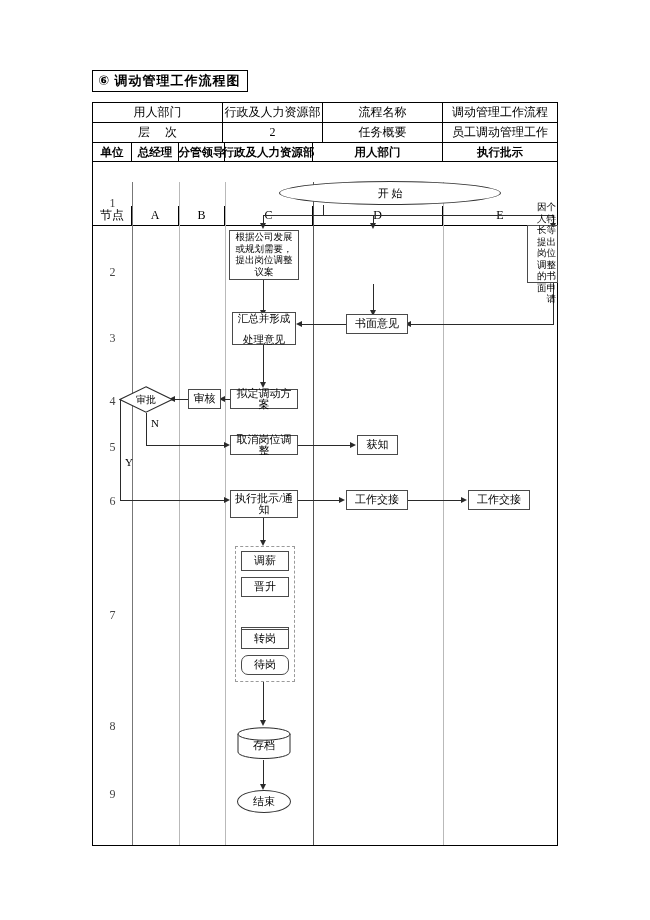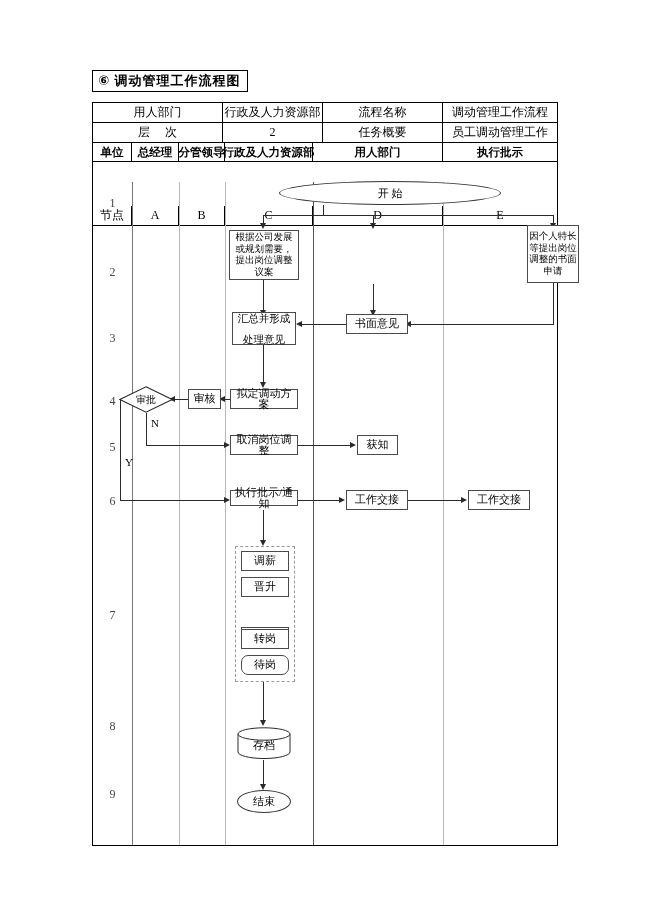--- a/index.html
+++ b/index.html
@@ -243,21 +243,21 @@
   <div class="ln lnv" style="left:230px;top:102px;height:11px;"></div>
   <div class="ln lnh" style="left:170px;top:112px;width:290px;"></div>
   <div class="ln lnv" style="left:170px;top:112px;height:10px;"></div>
   <div class="arrow arr-down" style="left:167px;top:120px;"></div>
   <div class="ln lnv" style="left:280px;top:112px;height:10px;"></div>
   <div class="arrow arr-down" style="left:277px;top:120px;"></div>
   <div class="ln lnv" style="left:460px;top:112px;height:10px;"></div>
   <div class="arrow arr-down" style="left:457px;top:120px;"></div>
 
   <div class="node" style="left:136px;top:127px;width:70px;height:50px;">根据公司发展或规划需要，提出岗位调整议案</div>
-  <div class="node" style="left:434px;top:122px;width:52px;height:58px;">因个人特长等提出岗位调整的书面申请</div>
+  <div class="node" style="left:434px;top:122px;width:31px;height:58px;text-align:right;">因个人特长等提出岗位调整的书面申请</div>
 
   <div class="ln lnv" style="left:170px;top:177px;height:32px;"></div>
   <div class="arrow arr-down" style="left:167px;top:207px;"></div>
 
   <div class="ln lnv" style="left:280px;top:181px;height:28px;"></div>
   <div class="arrow arr-down" style="left:277px;top:207px;"></div>
 
   <div class="ln lnv" style="left:460px;top:180px;height:42px;"></div>
   <div class="ln lnh" style="left:318px;top:221px;width:143px;"></div>
   <div class="arrow arr-left" style="left:312px;top:218px;"></div>
@@ -295,21 +295,21 @@
   <div class="ln lnv" style="left:27px;top:296px;height:102px;"></div>
   <div class="ln lnh" style="left:27px;top:397px;width:106px;"></div>
   <div class="arrow arr-right" style="left:131px;top:394px;"></div>
   <div class="flag" style="left:32px;top:353px;">Y</div>
 
   <div class="node lbl" style="left:137px;top:332px;width:68px;height:20px;">取消岗位调整</div>
   <div class="node lbl" style="left:264px;top:332px;width:41px;height:20px;">获知</div>
   <div class="ln lnh" style="left:205px;top:342px;width:53px;"></div>
   <div class="arrow arr-right" style="left:257px;top:339px;"></div>
 
-  <div class="node lbl" style="left:137px;top:387px;width:68px;height:16px;">执行批示/通知</div>
+  <div class="node lbl" style="left:137px;top:387px;width:68px;height:28px;">执行批示/通知</div>
   <div class="node lbl" style="left:253px;top:387px;width:62px;height:20px;">工作交接</div>
   <div class="node lbl" style="left:375px;top:387px;width:62px;height:20px;">工作交接</div>
 
   <div class="ln lnh" style="left:205px;top:397px;width:42px;"></div>
   <div class="arrow arr-right" style="left:246px;top:394px;"></div>
   <div class="ln lnh" style="left:315px;top:397px;width:54px;"></div>
   <div class="arrow arr-right" style="left:368px;top:394px;"></div>
 
   <div class="ln lnv" style="left:170px;top:407px;height:33px;"></div>
   <div class="arrow arr-down" style="left:167px;top:437px;"></div>

